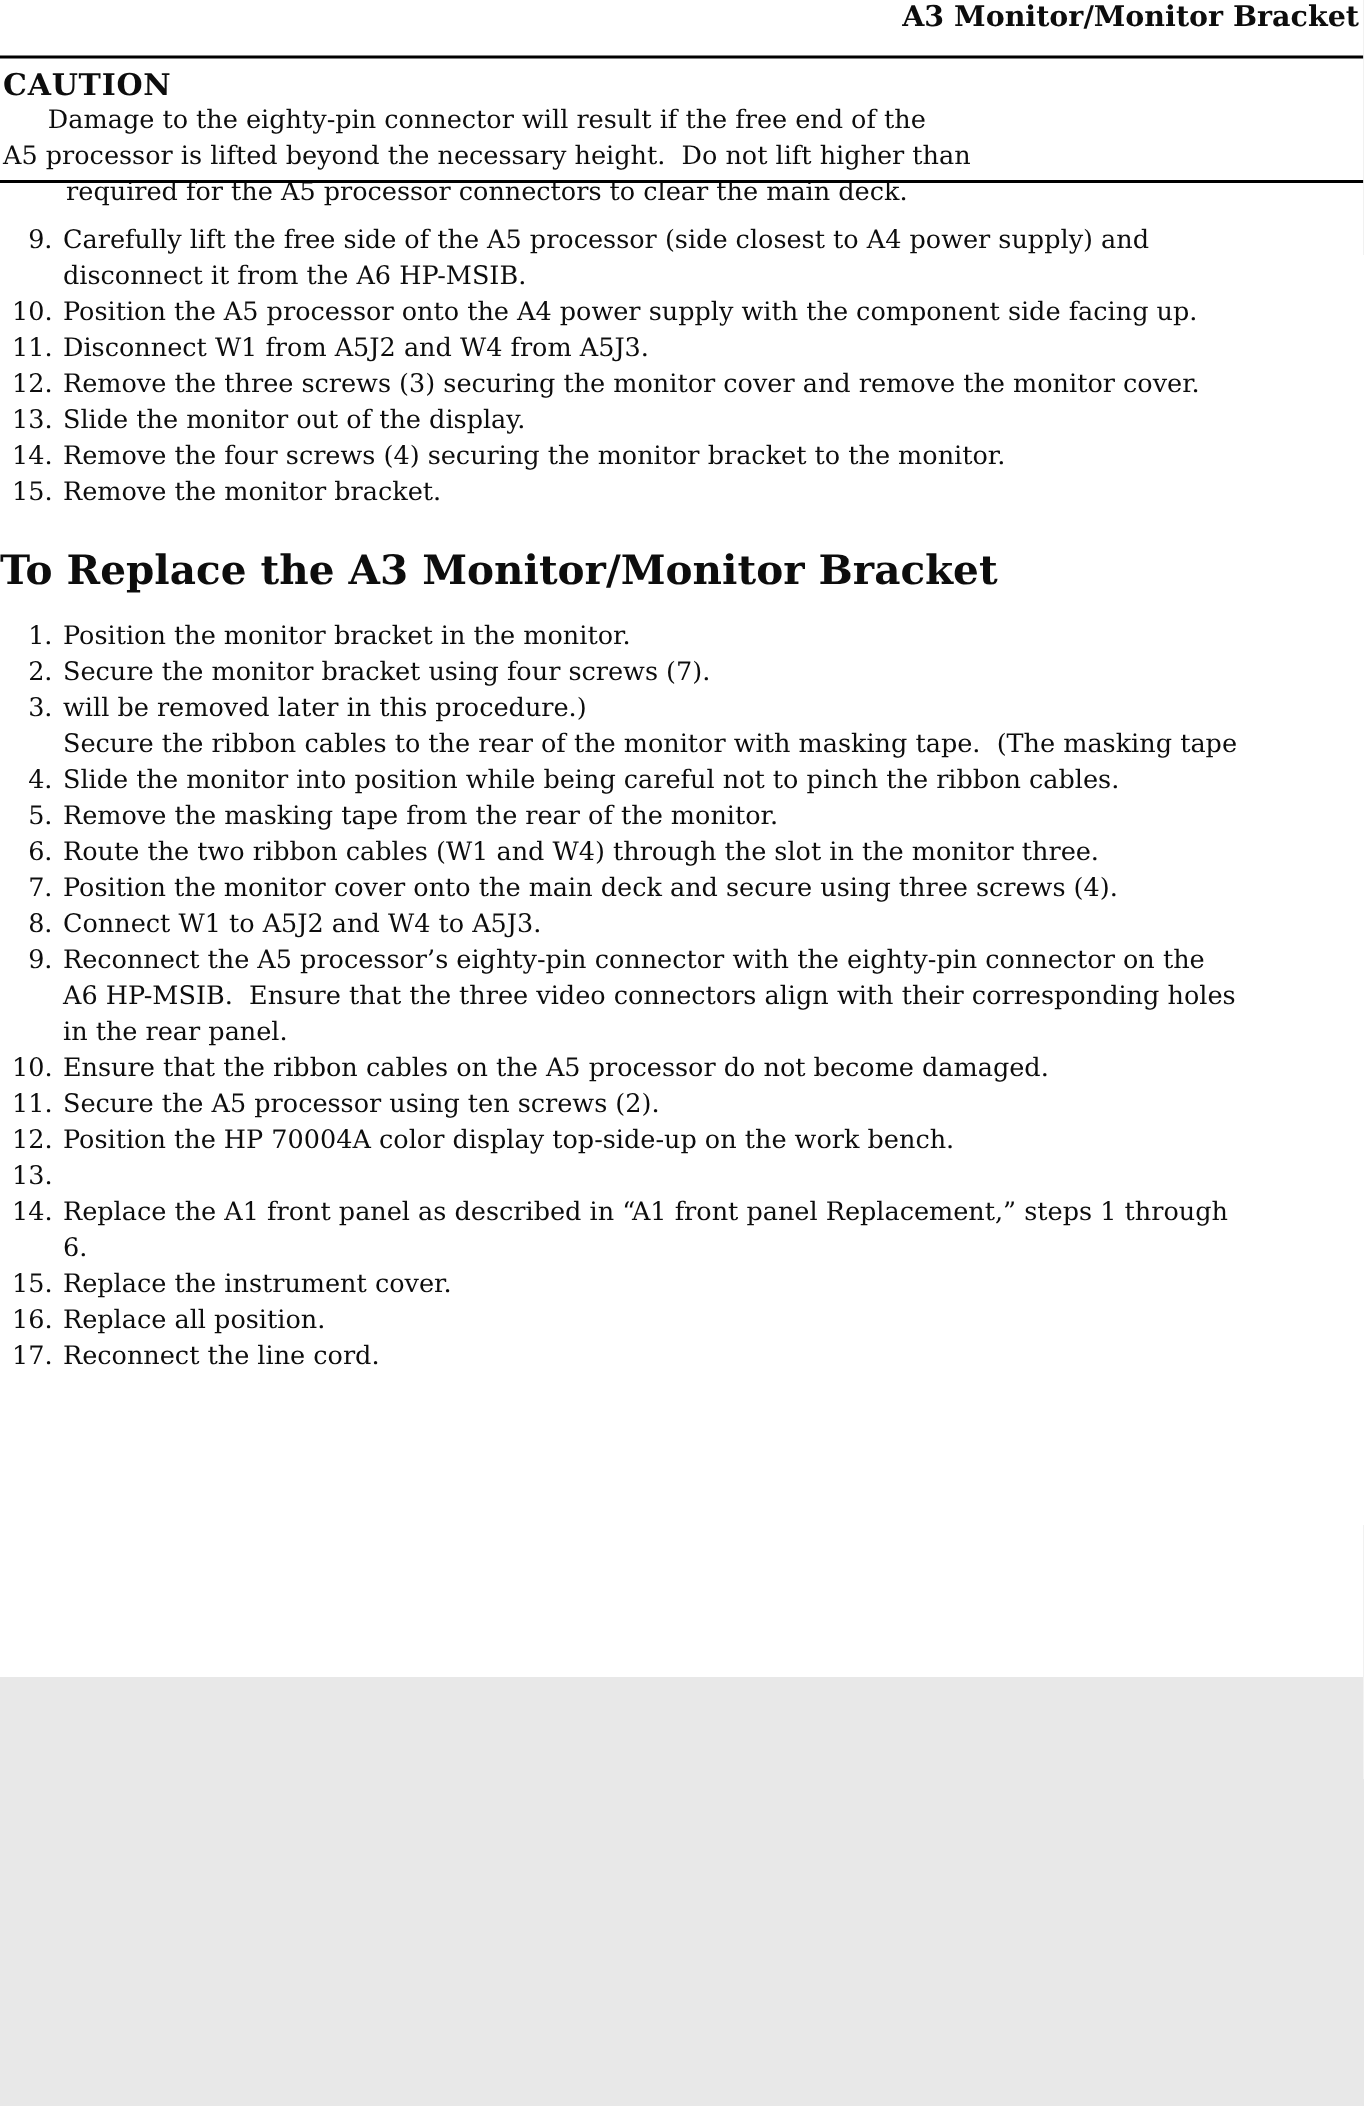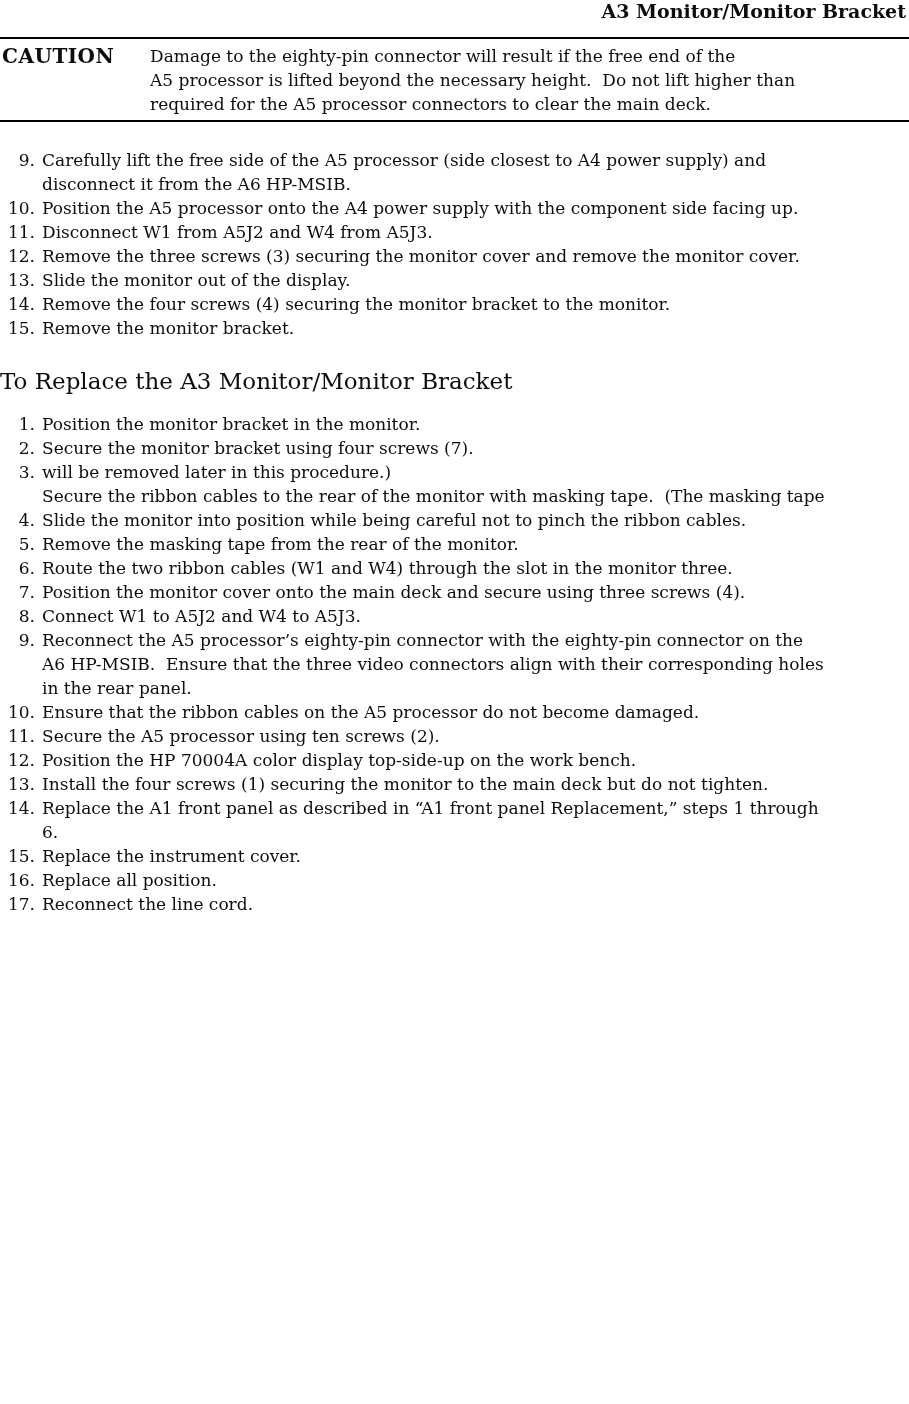--- a/index.html
+++ b/index.html
@@ -1,19 +1,19 @@
 <!DOCTYPE html>
 <html><head>
 <meta charset="utf-8">
 <style>
   html, body { margin: 0; padding: 0; background: #e8e8e8; }
   .page {
     position: relative;
     width: 909px;
-    height: 1404px;
+    height: 1118px;
     margin: 0 auto;
     background: #ffffff;
     color: #0d0d0d;
     font-family: "DejaVu Serif", serif;
     overflow: hidden;
   }
   .running-header {
     position: absolute;
     top: 0px;
     right: 3px;
@@ -33,30 +33,31 @@
   }
   .rule-top { top: 37px; }
   .rule-bottom { top: 120px; }
   .caution-block {
     position: absolute;
     top: 44px;
     left: 2px;
     right: 0;
     display: flex;
     align-items: flex-start;
+    flex-direction: column;
   }
   .caution-label {
     flex: none;
     width: 148px;
     font-size: 20px;
     font-weight: bold;
     line-height: 24px;
     letter-spacing: 0.5px;
   }
-  .caution-text { font-size: 17px; line-height: 24px; }
+  .caution-text { font-size: 17px; line-height: 24px; text-align: center; }
   .line { white-space: pre; }
   .steps {
     position: absolute;
     left: 2px;
     right: 0;
     font-size: 17px;
     line-height: 24px;
   }
   .steps-removal { top: 148px; }
   .steps-replace { top: 412px; }
@@ -66,22 +67,22 @@
     width: 33px;
     padding-right: 7px;
     text-align: right;
     white-space: pre;
   }
   .section-heading {
     position: absolute;
     top: 366px;
     left: 0px;
     margin: 0;
-    font-size: 23px;
-    font-weight: normal;
+    font-size: 27px;
+    font-weight: bold;
     line-height: 30px;
     white-space: pre;
   }
   .page-footer {
     position: absolute;
     top: 1381px;
     right: 4px;
     font-family: "Liberation Sans", sans-serif;
     font-weight: bold;
     font-size: 17px;
@@ -230,23 +231,20 @@
         </span>
       </div>
       <div class="step">
         <span class="num">12.</span>
         <span class="step-text">
           <div class="line">Position the HP 70004A color display top-side-up on the work bench.</div>
         </span>
       </div>
       <div class="step">
         <span class="num">13.</span>
-        <span class="step-text">
-          <div class="line">Install the four screws (1) securing the monitor to the main deck but do not tighten.</div>
-        </span>
       </div>
       <div class="step">
         <span class="num">14.</span>
         <span class="step-text">
           <div class="line">Replace the A1 front panel as described in “A1 front panel Replacement,” steps 1 through</div>
           <div class="line">6.</div>
         </span>
       </div>
       <div class="step">
         <span class="num">15.</span>

